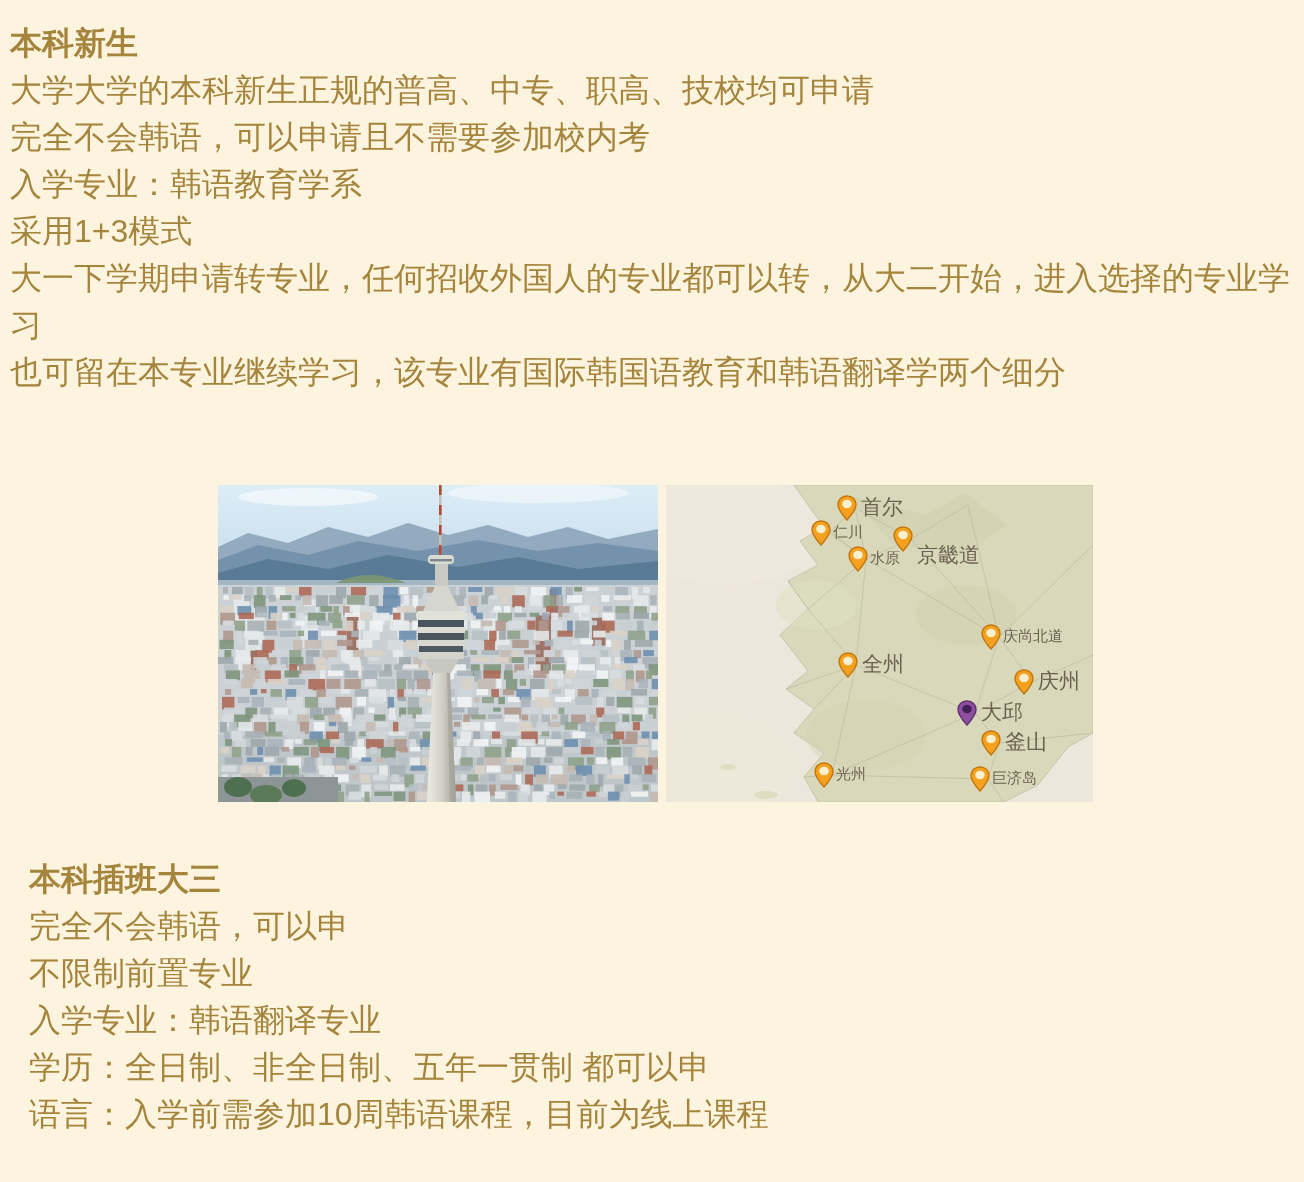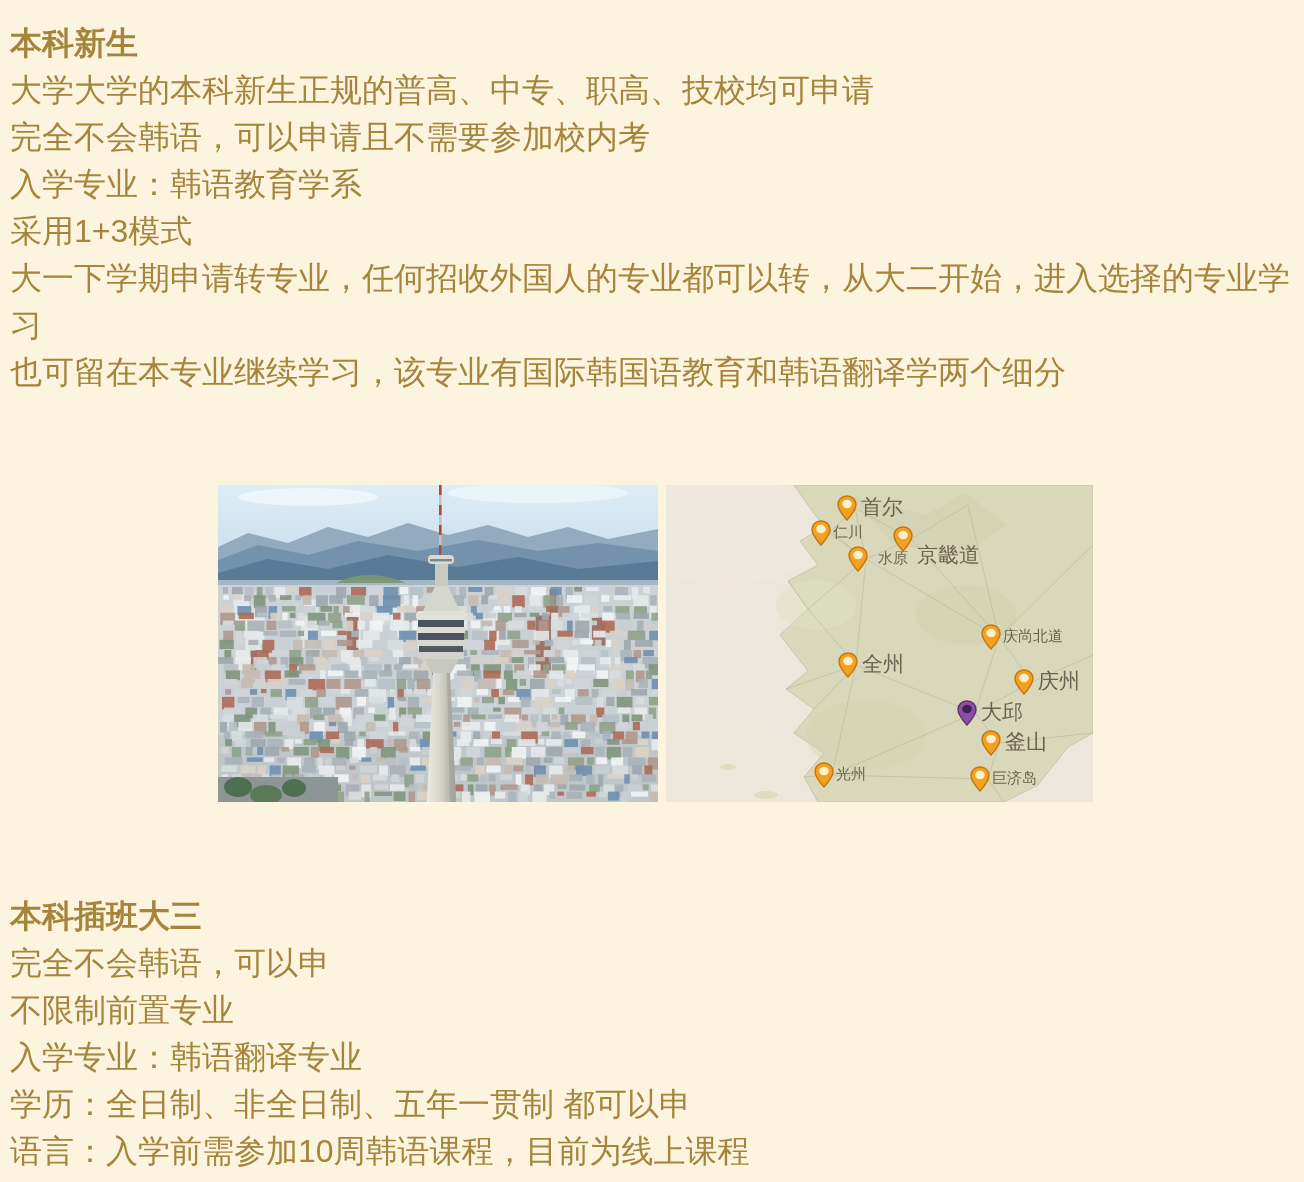--- a/index.html
+++ b/index.html
@@ -9,21 +9,21 @@
     font-family:"Liberation Sans",sans-serif;
   }
   .text-block{
     position:absolute;left:10px;
     color:var(--text-color,#a5843c);
     font-size:32px;
   }
   .text-block .line{height:47px;line-height:47px;white-space:nowrap;}
   .text-block .heading{font-weight:700;}
   #block1{top:20px;}
-  #block2{top:893px;}
+  #block2{top:856px;margin-left:19px;}
 
   .images-row{position:absolute;left:218px;top:485px;width:867px;height:317px;display:flex;}
   .photo{height:317px;position:relative;overflow:hidden;flex:none;}
   .photo.tower{width:440px;}
   .photo.map{width:427px;padding-left:8px;}
   .photo svg{display:block;}
 
   .pins-layer{position:absolute;left:0;top:0;width:427px;height:317px;}
   .map-pin{position:absolute;width:20px;height:26px;}
   .map-label{
@@ -957,21 +957,21 @@
               <ellipse cx="10" cy="9" rx="4.8" ry="4.2" fill="#faf0cf"></ellipse>
             </svg>
           </div>
           <span class="map-label big" style="left: 259px; top: 71px;">京畿道</span>
           <div class="map-pin" style="left: 190px; top: 61px;">
             <svg width="20" height="26" viewBox="0 0 20 26">
               <path d="M10 1 C4.5 1 1 5 1 9.5 C1 15 10 25 10 25 C10 25 19 15 19 9.5 C19 5 15.5 1 10 1 Z" fill="#f5a11f" stroke="#c2770e" stroke-width="1.4"></path>
               <ellipse cx="10" cy="9" rx="4.8" ry="4.2" fill="#faf0cf"></ellipse>
             </svg>
           </div>
-          <span class="map-label small" style="left: 220px; top: 74px;">水原</span>
+          <span class="map-label small" style="left: 212px; top: 74px;">水原</span>
           <div class="map-pin" style="left: 323px; top: 139px;">
             <svg width="20" height="26" viewBox="0 0 20 26">
               <path d="M10 1 C4.5 1 1 5 1 9.5 C1 15 10 25 10 25 C10 25 19 15 19 9.5 C19 5 15.5 1 10 1 Z" fill="#f5a11f" stroke="#c2770e" stroke-width="1.4"></path>
               <ellipse cx="10" cy="9" rx="4.8" ry="4.2" fill="#faf0cf"></ellipse>
             </svg>
           </div>
           <span class="map-label small" style="left: 345px; top: 152px;">庆尚北道</span>
           <div class="map-pin" style="left: 180px; top: 167px;">
             <svg width="20" height="26" viewBox="0 0 20 26">
               <path d="M10 1 C4.5 1 1 5 1 9.5 C1 15 10 25 10 25 C10 25 19 15 19 9.5 C19 5 15.5 1 10 1 Z" fill="#f5a11f" stroke="#c2770e" stroke-width="1.4"></path>

